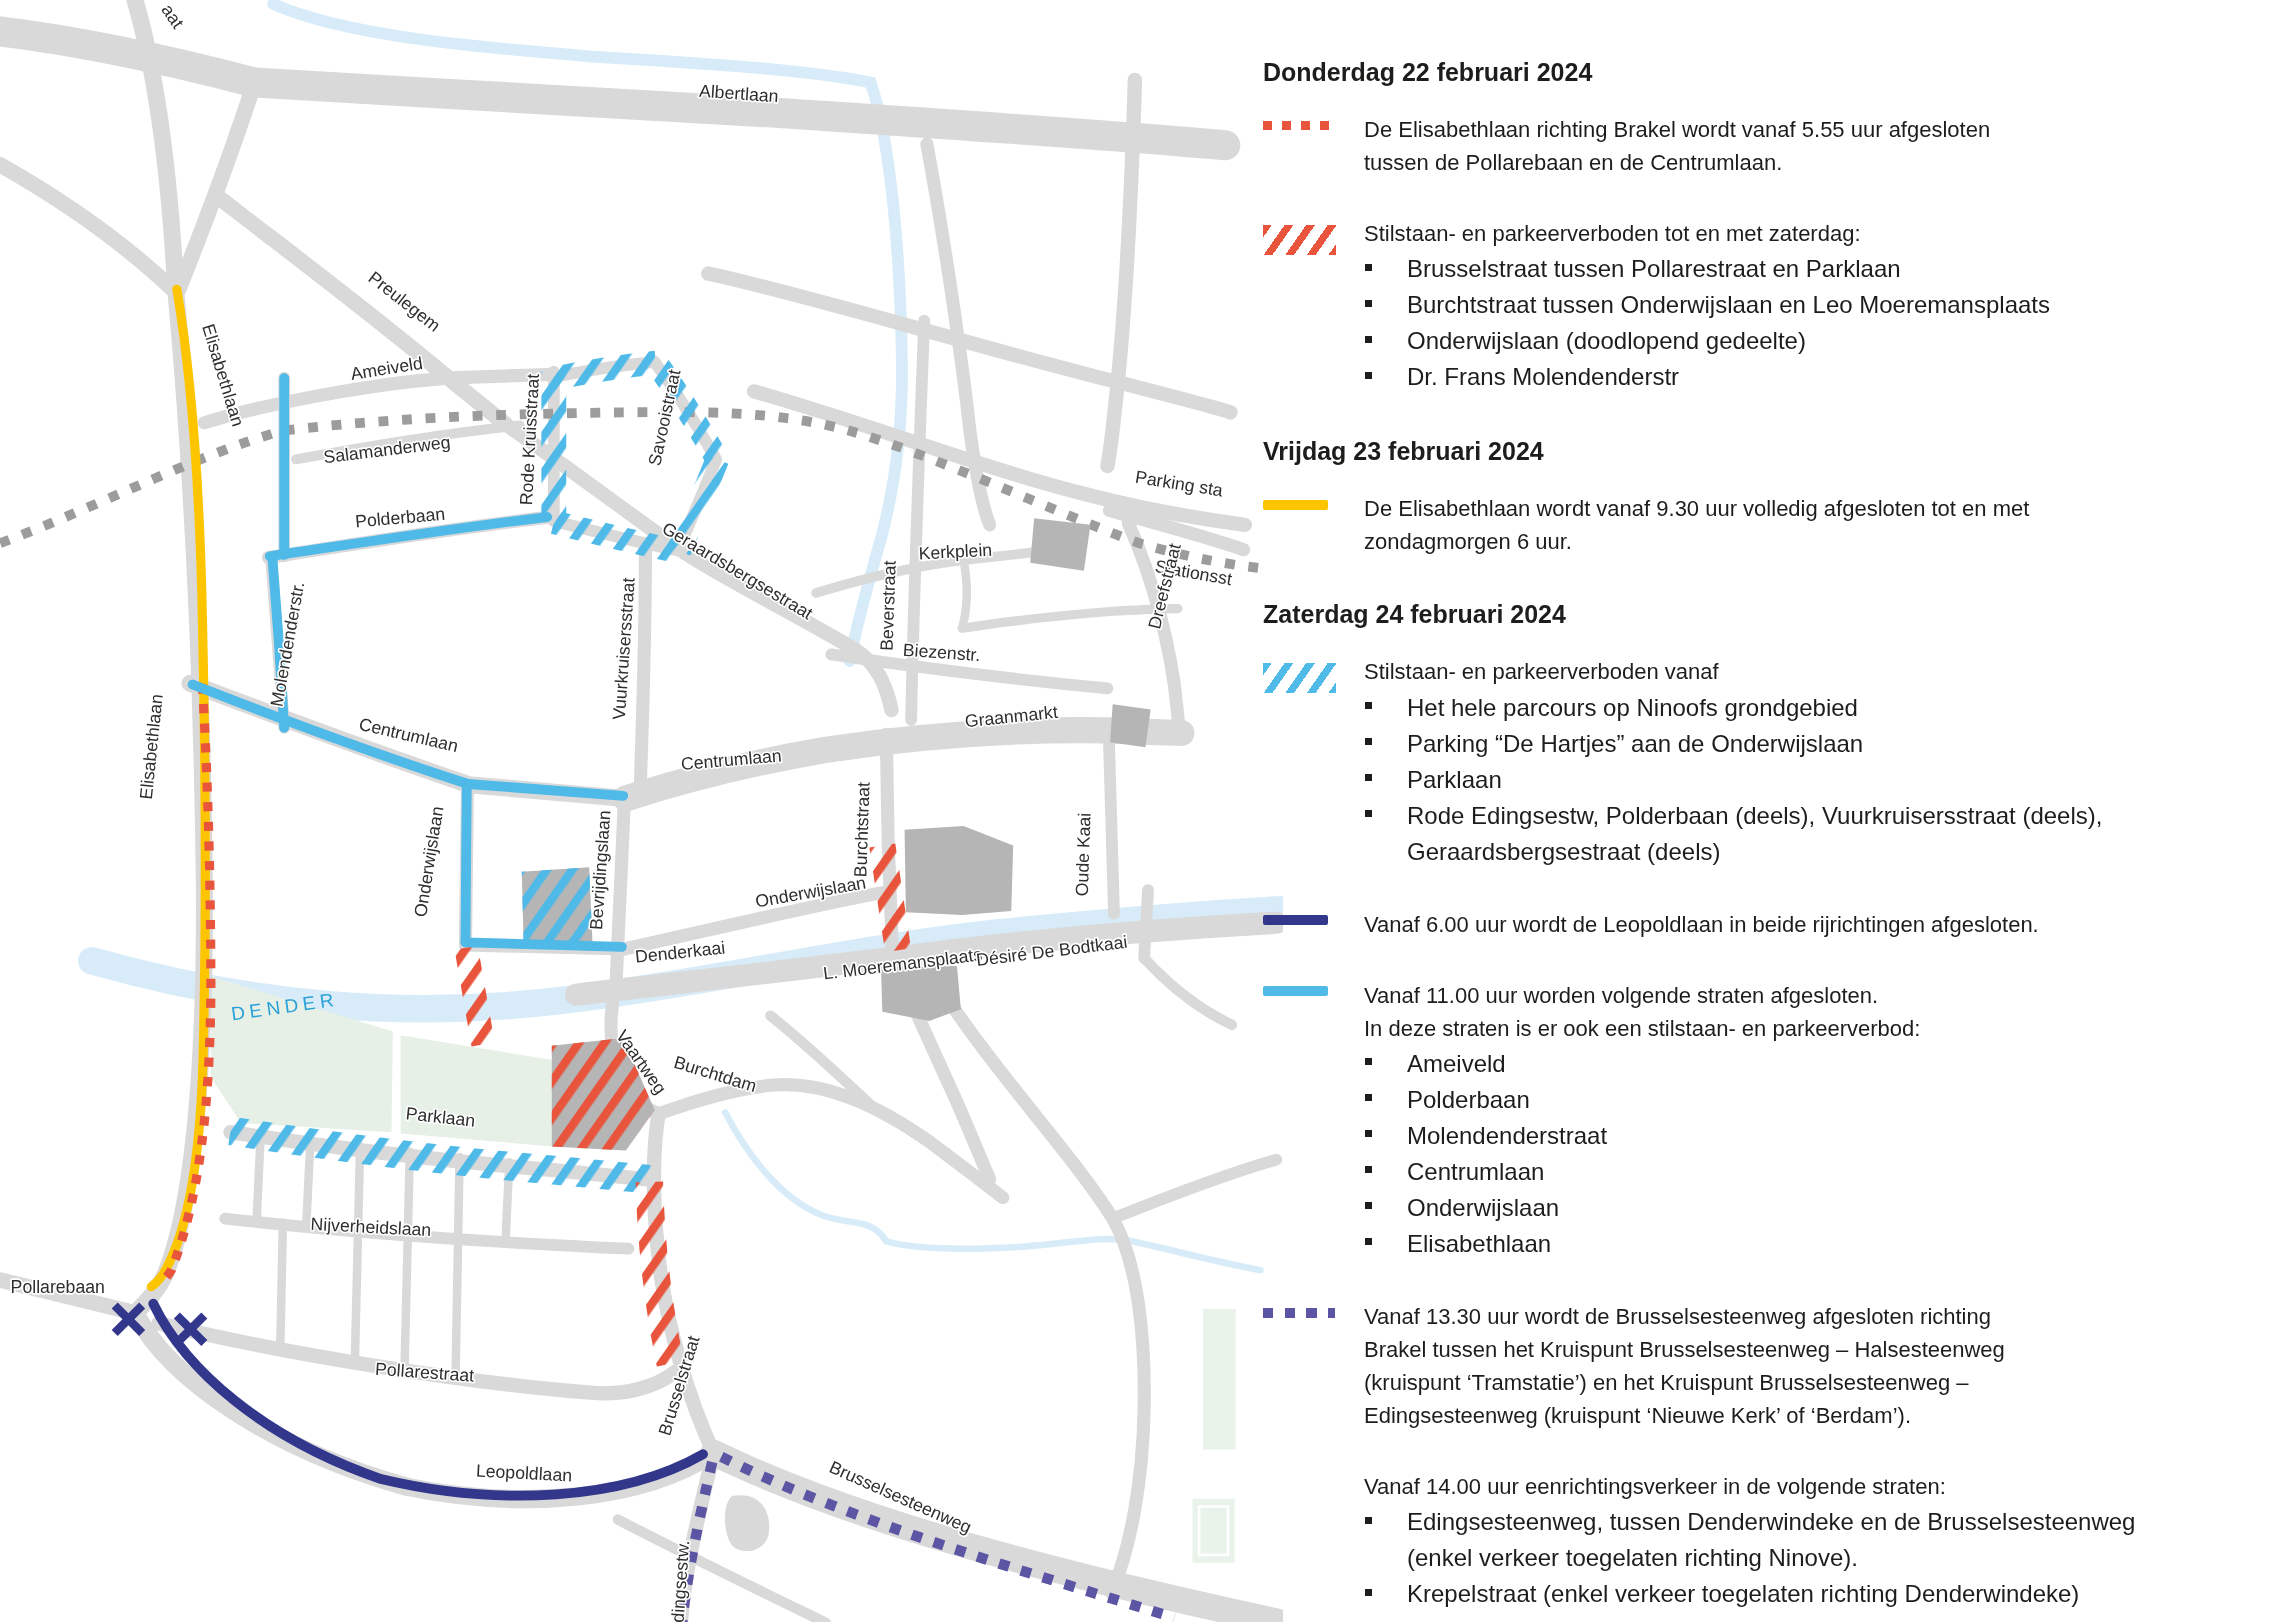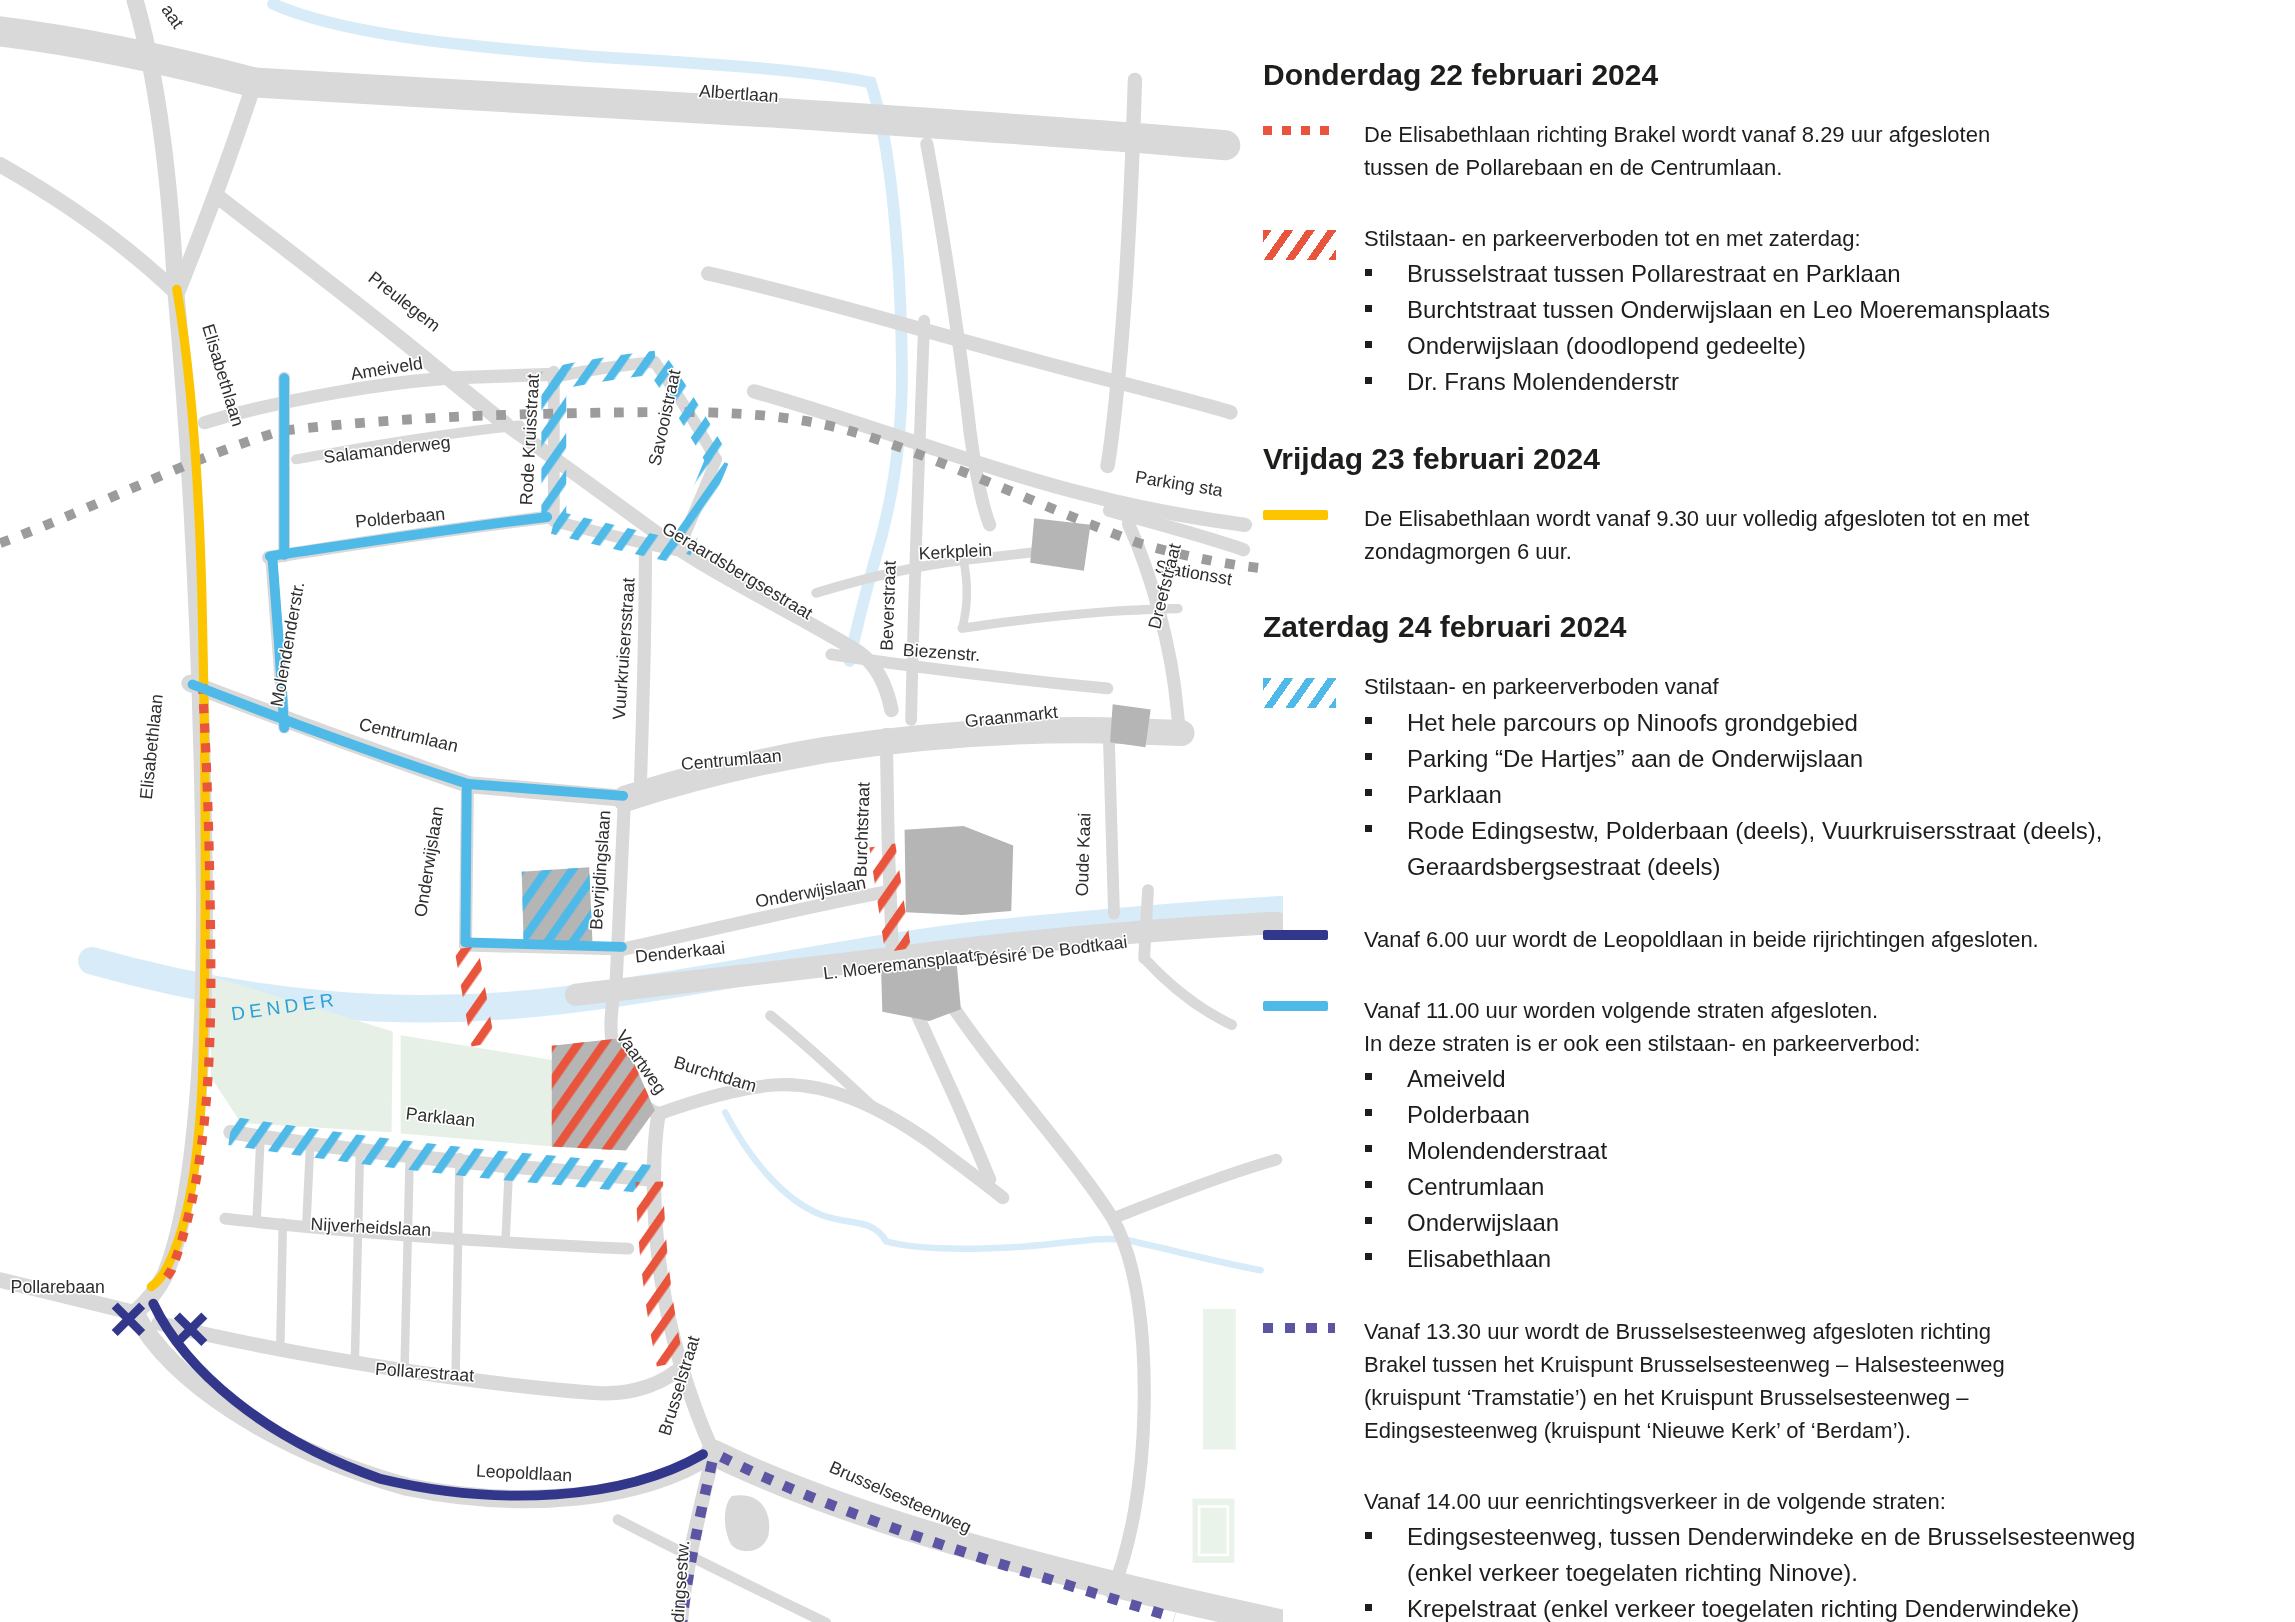--- a/index.html
+++ b/index.html
@@ -1,20 +1,20 @@
 <!DOCTYPE html>
 <html style="font-size:10.5px"><head>
 <meta charset="utf-8">
 <style>
   html,body{margin:0;padding:0;background:#ffffff;}
   body{width:2295px;height:1623px;position:relative;overflow:hidden;
        font-family:"Liberation Sans", sans-serif;color:#1d1d1b;}
   #map-wrap{position:absolute;left:0;top:0;width:1283px;height:1623px;}
   #legend{position:absolute;left:1263px;top:58px;width:1011px;}
-  .sec h2{font-size:30px;font-weight:800;margin:0 0 26px 0;letter-spacing:0;}
+  .sec h2{font-size:25px;font-weight:800;margin:0 0 26px 0;letter-spacing:0;}
   .sec{margin-bottom:42px;}
   .li-item{display:flex;margin-bottom:38px;}
   .ic{width:101px;flex:none;padding-top:7.9px;}
   .itxt{flex:1;font-size:22px;line-height:1.5;white-space:pre-line;}
   .itxt.bold{font-weight:700;}
   .li-item ul{list-style:none;margin:1.3px 0 0 0;padding:0;}
   .li-item li{position:relative;padding-left:43px;font-size:24px;line-height:1.5;white-space:pre-line;}
   .li-item li::before{content:"";position:absolute;left:1.3px;top:12.4px;width:7.2px;height:7.2px;background:#1d1d1b;}
   
   .ic span{display:block;}
@@ -228,21 +228,21 @@
 </svg>
 </div>
 
 <div id="legend">
     <div class="sec">
       <h2>Donderdag 22 februari 2024</h2>
       <div class="li-item">
         <div class="ic">
           <span class="ic-orange-dashed"></span>
         </div>
-        <div class="itxt">De Elisabethlaan richting Brakel wordt vanaf 8.29 uur afgesloten
+        <div class="itxt">De Elisabethlaan richting Brakel wordt vanaf 5.55 uur afgesloten
 tussen de Pollarebaan en de Centrumlaan.</div>
       </div>
       <div class="li-item">
         <div class="ic">
           <span class="ic-orange-hatch"></span>
         </div>
         <div class="itxt">Stilstaan- en parkeerverboden tot en met zaterdag:<ul><li>Brusselstraat tussen Pollarestraat en Parklaan</li><li>Burchtstraat tussen Onderwijslaan en Leo Moeremansplaats</li><li>Onderwijslaan (doodlopend gedeelte)</li><li>Dr. Frans Molendenderstr</li></ul></div>
       </div>
     </div>
     <div class="sec">

